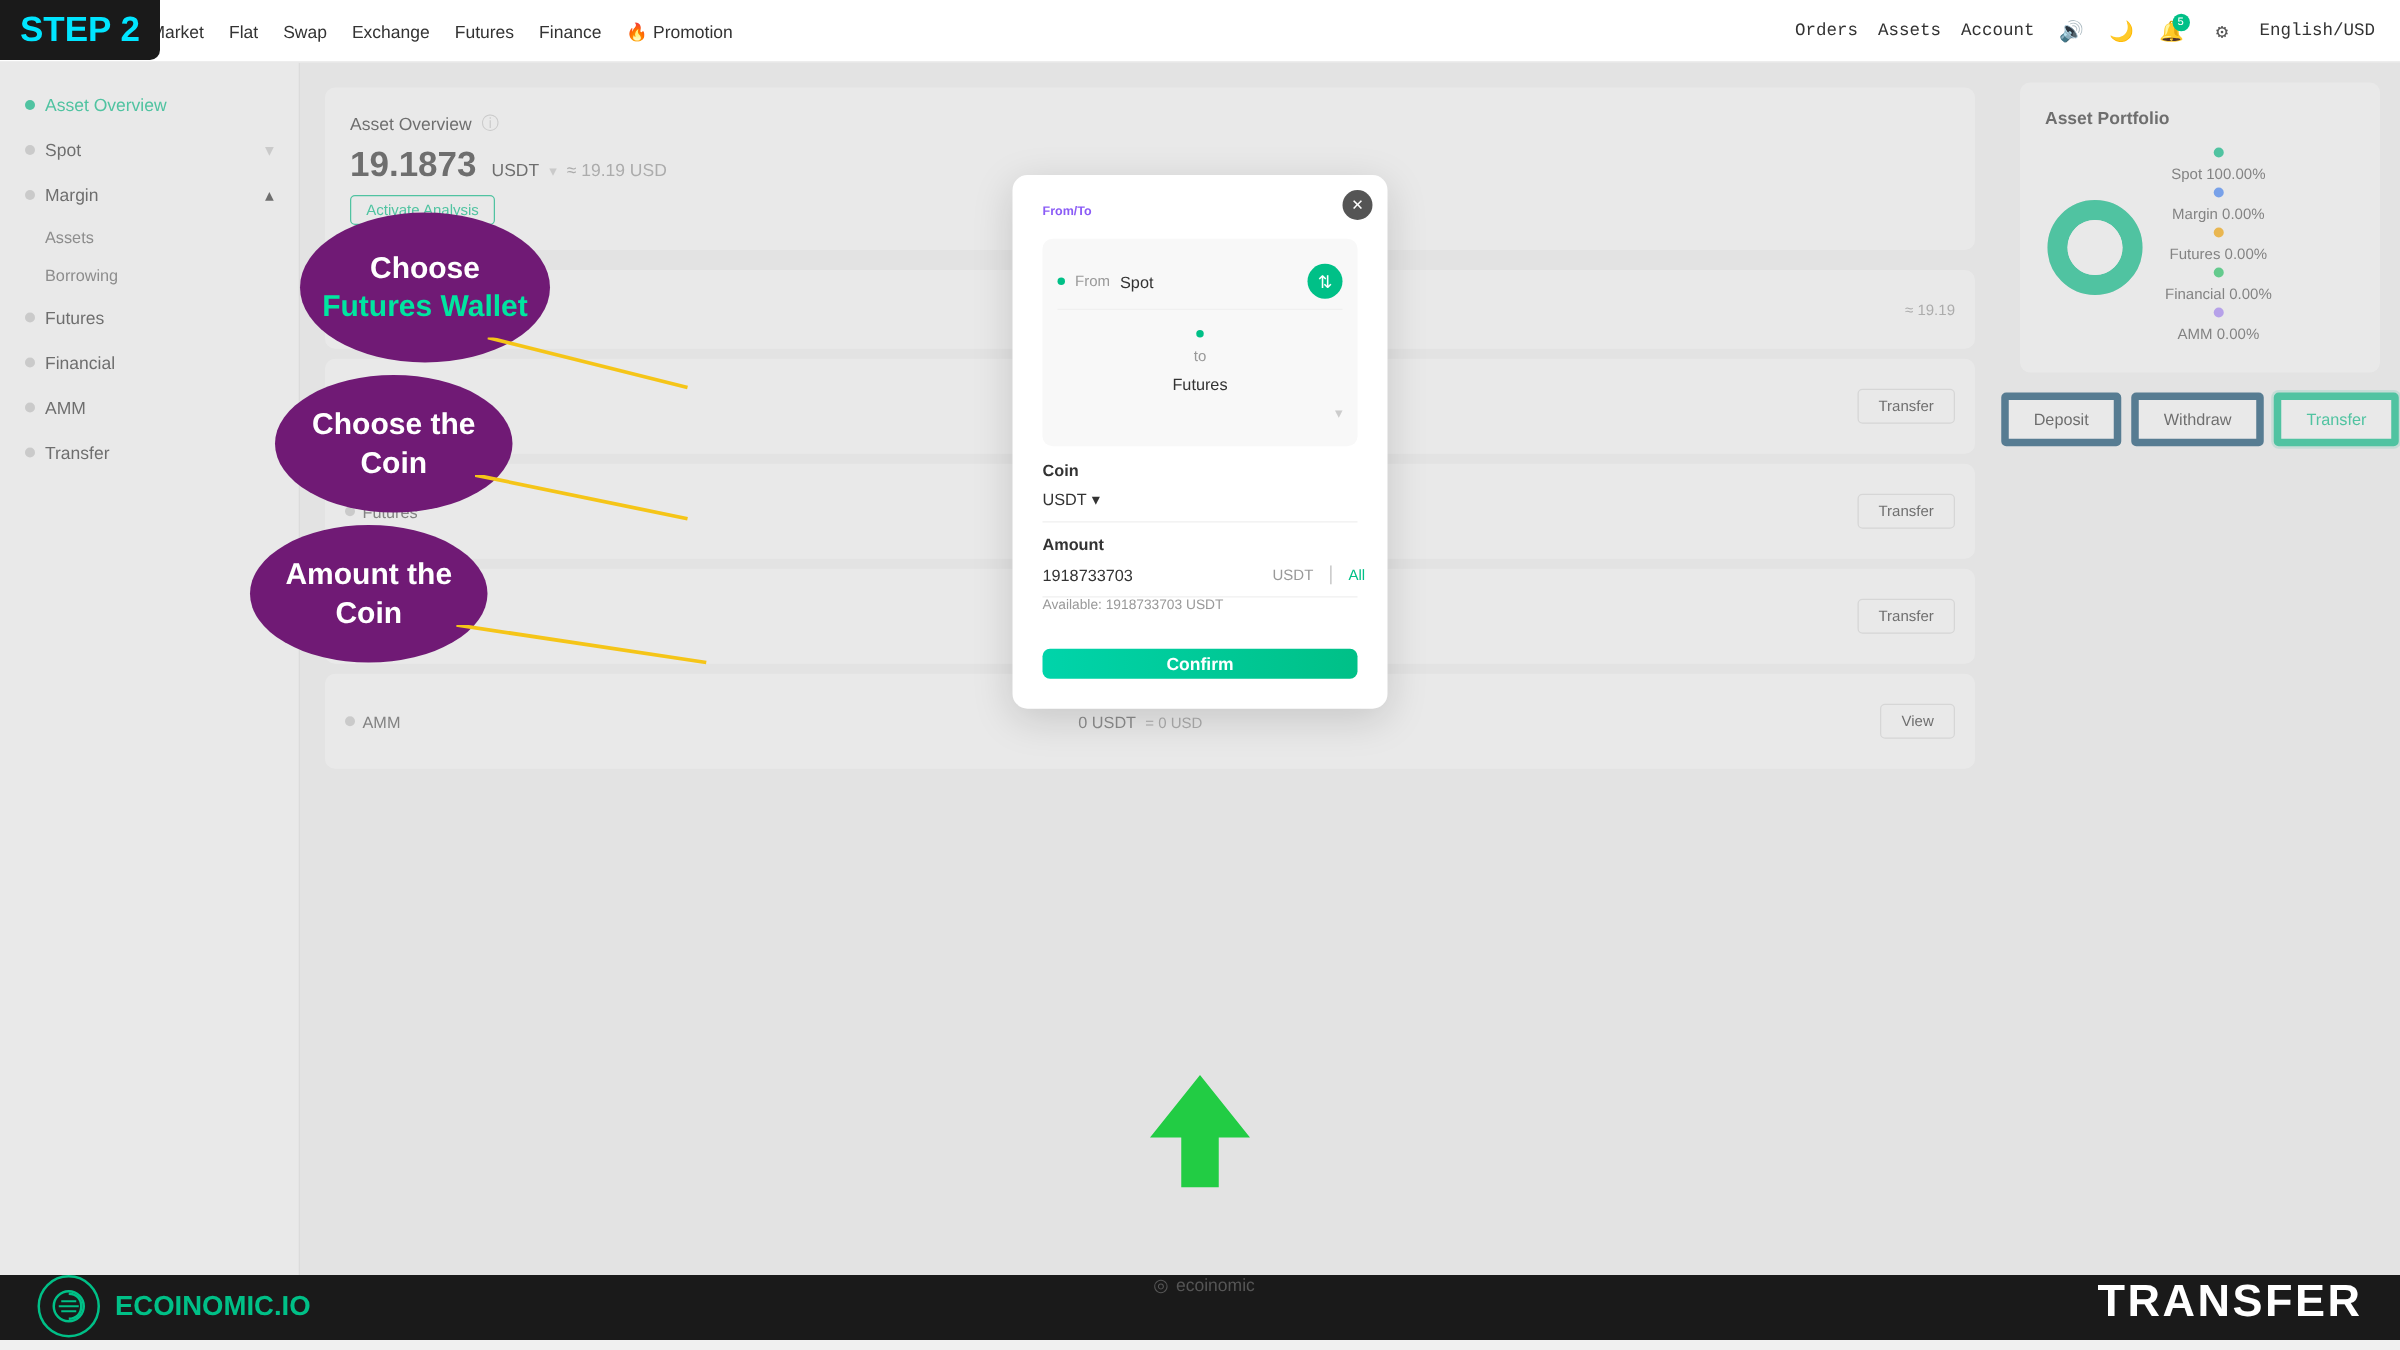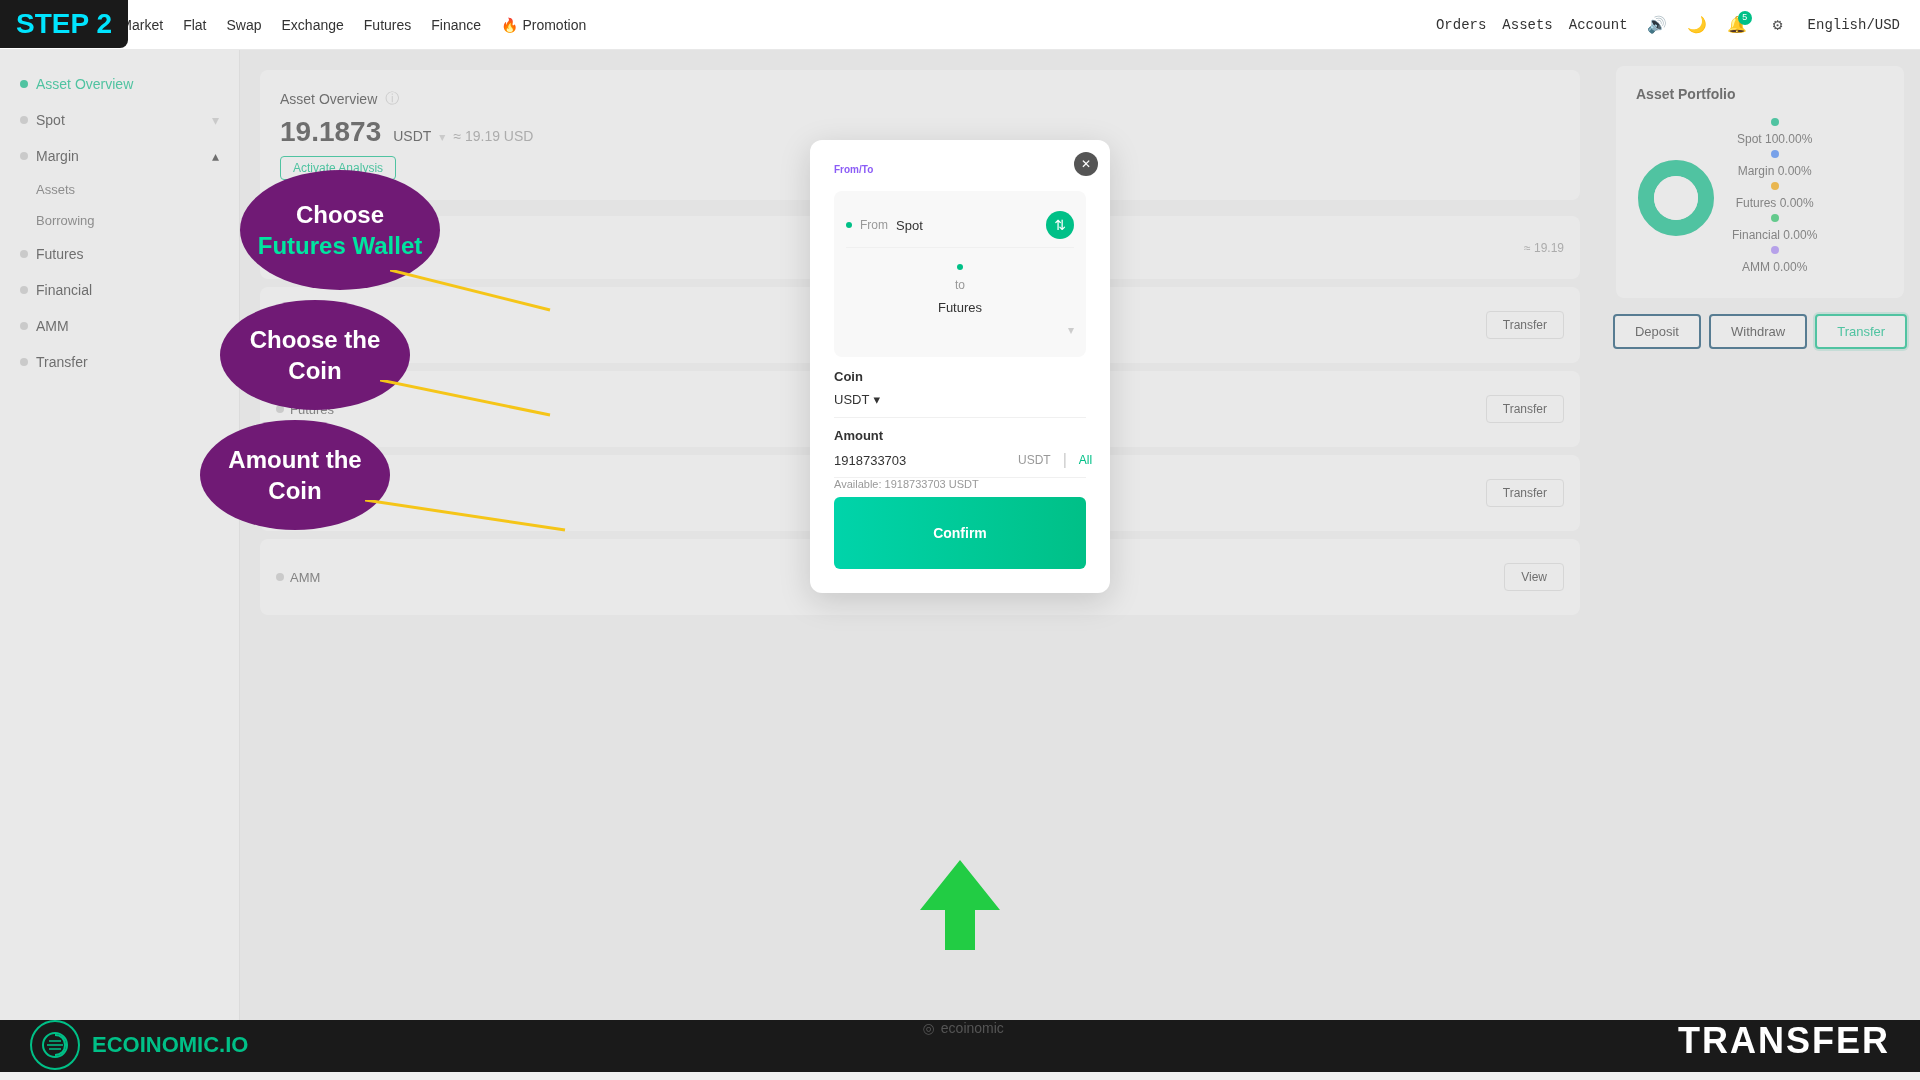--- a/index.html
+++ b/index.html
@@ -178,21 +178,21 @@
 
     
     .donut-area { display: flex; align-items: center; gap: 16px; }
     .legend-item { font-size: 12px; color: #555; display: flex; align-items: center; gap: 6px; margin-bottom: 4px; flex-direction: column; }
     .legend-dot { width: 8px; height: 8px; border-radius: 50%; }
 
     
     .action-buttons { display: flex; gap: 8px; justify-content: center; margin-bottom: 12px; }
     .action-btn {
       padding: 8px 20px;
-      border: 2px solid #0c4a6e;
+      border: 6px solid #0c4a6e;
       border-radius: 4px;
       background: #fff;
       cursor: pointer;
       font-size: 13px;
       color: #333;
     }
     .action-btn.active {
       border-color: #00c087;
       color: #00c087;
       background: #fff;
@@ -262,24 +262,24 @@
     .modal-section-title { font-size: 13px; color: #333; font-weight: 600; margin-bottom: 8px; }
     .modal-select-row {
       display: flex; align-items: center; justify-content: space-between;
       border-bottom: 1px solid #f0f0f0; padding-bottom: 10px; margin-bottom: 10px;
     }
     .coin-select { font-size: 13px; color: #333; display: flex; align-items: center; gap: 4px; cursor: pointer; }
     .amount-row { display: flex; align-items: center; gap: 8px; border-bottom: 1px solid #f0f0f0; padding-bottom: 8px; }
     .amount-val { font-size: 13px; color: #333; flex: 1; }
     .amount-unit { font-size: 12px; color: #999; }
     .amount-all { font-size: 12px; color: #00c087; cursor: pointer; }
-    .available-text { font-size: 11px; color: #999; margin-bottom: 7px; }
+    .available-text { font-size: 11px; color: #999; margin-bottom: 29px; }
     .confirm-btn {
       width: 100%;
-      padding: 28px;
+      padding: 4px;
       background: linear-gradient(90deg, #00d4aa, #00c087);
       border: none;
       border-radius: 6px;
       color: #fff;
       font-size: 14px;
       font-weight: 600;
       cursor: pointer;
     }
     .bubble {
       background: #701a75;

